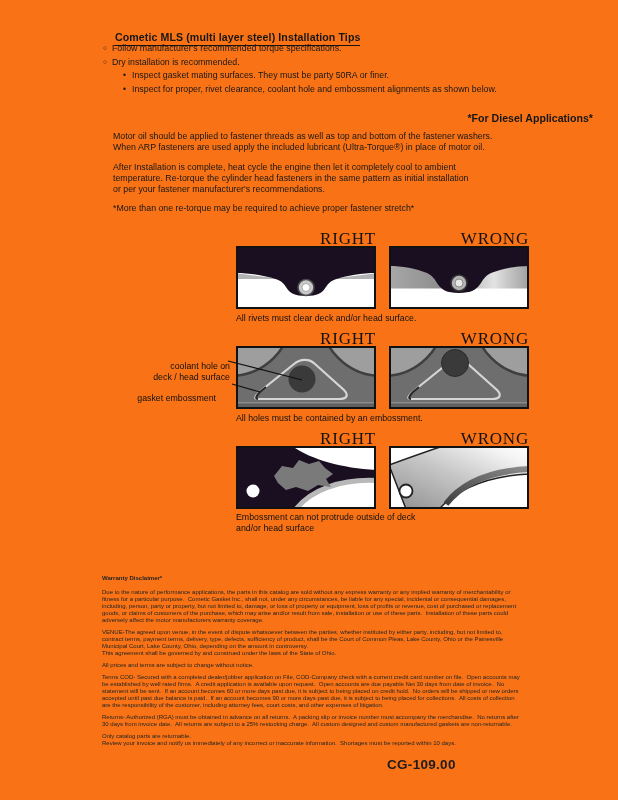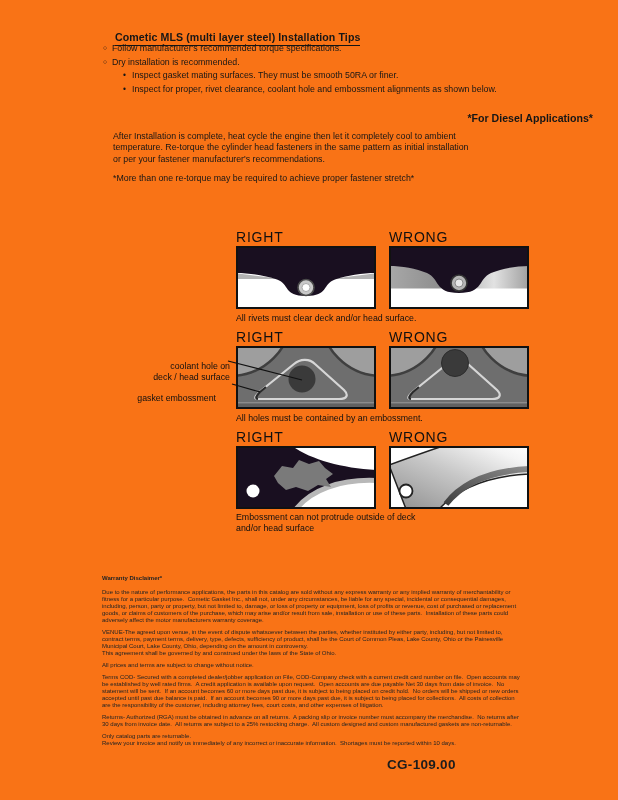--- a/index.html
+++ b/index.html
@@ -8,21 +8,21 @@
   .abs{position:absolute;}
   .page-title{font-size:10.6px;font-weight:bold;letter-spacing:.1px;border-bottom:1.3px solid #141414;
               padding-bottom:2px;display:inline-block;}
   .brow{display:flex;align-items:baseline;height:13.5px;font-size:8.8px;}
   .brow .bm{width:9px;flex:0 0 9px;text-align:left;}
   .bm-circ{font-size:6.8px;position:relative;top:-1px;}
   .bm-dot{font-size:8.5px;}
   .lvl2{padding-left:20px;}
   .h2{font-size:10.6px;font-weight:bold;margin:0 0 7px 0;text-align:right;}
   .para{font-size:8.8px;line-height:11.3px;margin:0 0 8px 0;white-space:pre-wrap;width:480px;}
-  .rwlabel{width:140px;text-align:left;font-size:14px;letter-spacing:.8px;color:#101010;}
+  .rwlabel{width:140px;text-align:right;font-size:17px;letter-spacing:.8px;color:#101010;font-family:Liberation Serif, serif;}
   .caption{font-size:8.8px;line-height:11px;white-space:pre-wrap;color:#101010;}
   .diag{display:block;}
   .ann{font-size:8.8px;line-height:10.6px;text-align:right;color:#101010;white-space:pre-line;margin-top:18px;}
   .legal{width:505px;font-size:6px;line-height:7px;color:#242424;}
   .legal .lh{font-weight:bold;margin:0 0 7px 0;}
   .legal p{margin:0 0 5px 0;white-space:pre-wrap;}
   .footer-code{font-size:13.5px;letter-spacing:.3px;color:#1c1c1c;}
   svg{shape-rendering:geometricPrecision;}
 </style>
 </head>
@@ -38,31 +38,33 @@
     <div class="brow lvl1">
       <span class="bm bm-circ">○</span>
       <span>Follow manufacturer's recommended torque specifications.</span>
     </div>
     <div class="brow lvl1">
       <span class="bm bm-circ">○</span>
       <span>Dry installation is recommended.</span>
     </div>
     <div class="brow lvl2">
       <span class="bm bm-dot">•</span>
-      <span>Inspect gasket mating surfaces.  They must be smooth 50RA or finer.</span>
+      <span>Inspect gasket mating surfaces.  They must be party 50RA or finer.</span>
     </div>
     <div class="brow lvl2">
 
       <span class="bm bm-dot">•</span>
       <span>Inspect for proper, rivet clearance, coolant hole and embossment alignments as shown below.</span>
     </div>
   </div>
 
   <div class="abs" style="left:113px;top:112px;">
     <div class="h2">*For Diesel Applications*</div>
+    <p class="para">Motor oil should be applied to fastener threads as well as top and bottom of the fastener washers.
+When ARP fasteners are used apply the included lubricant (Ultra-Torque®) in place of motor oil.</p>
     <p class="para">After Installation is complete, heat cycle the engine then let it completely cool to ambient
 temperature. Re-torque the cylinder head fasteners in the same pattern as initial installation
 or per your fastener manufacturer's recommendations.</p>
     <p class="para">*More than one re-torque may be required to achieve proper fastener stretch*</p>
   </div>
 
   <div class="abs rwlabel" style="left:236px;top:229px;">RIGHT</div>
   <div class="abs rwlabel" style="left:389px;top:229px;">WRONG</div>
 
   <div class="abs" style="left:236px;top:246px;">

